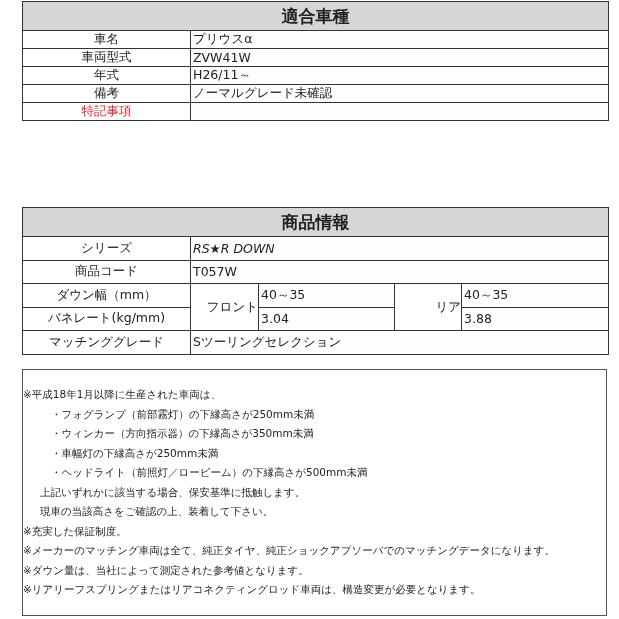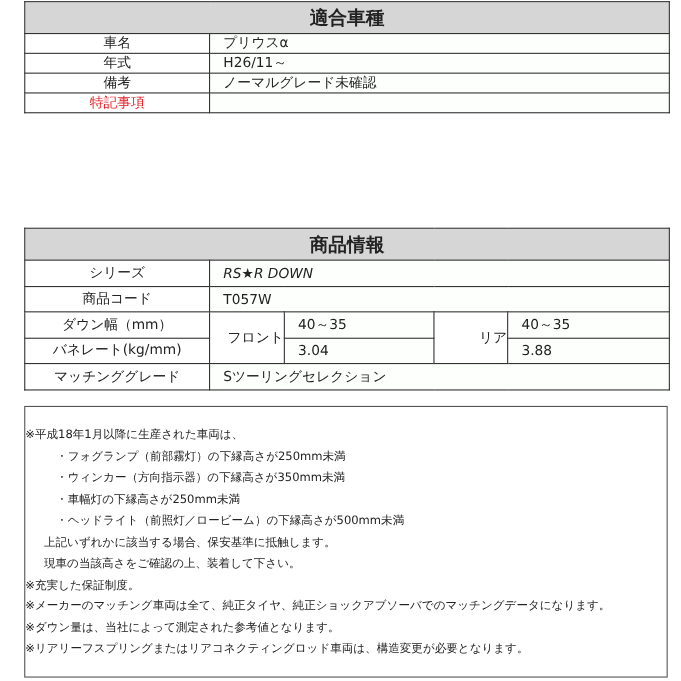--- a/index.html
+++ b/index.html
@@ -2,21 +2,21 @@
 <html><head>
 <meta charset="utf-8">
 <style>
   html, body { margin: 0; padding: 0; background: #ffffff; }
   body { width: 619px; height: 619px; position: relative; overflow: hidden;
          font-family: "DejaVu Sans", "Liberation Sans", sans-serif; color: #222; }
   table { border-collapse: collapse; position: absolute; left: 22px; width: 587px; table-layout: fixed; }
   td, th { border: 1.5px solid #333; padding: 0; font-size: 12.5px; font-weight: normal; overflow: hidden; white-space: nowrap; }
   th.head { background: #d6d6d6; font-size: 17px; font-weight: bold; text-align: center; color: #222; }
   td.label { text-align: center; }
-  td.value { text-align: left; padding-left: 12px; background: #fdfffd; }
+  td.value { text-align: left; padding-left: 2px; background: #fdfffd; }
   td.center { text-align: right; font-family: Liberation Serif, serif; }
   .red { color: #e8202a; font-weight: normal; }
   .italic { font-style: italic; font-weight: normal; }
   #t1 { top: 1px; }
   #t1 tr.h { height: 29px; }
   #t1 tr.r { height: 17px; }
   #t2 { top: 207px; }
   #t2 tr.h { height: 29px; }
   #t2 tr.r { height: 23.5px; }
   .notes { position: absolute; left: 22px; top: 369px; width: 585px; height: 247px;
@@ -33,20 +33,24 @@
       <col style="width:168px">
       <col>
     </colgroup>
   <tbody>
       <tr class="h">
         <th class="head" colspan="2">適合車種</th>
       </tr>
   <tr class="r">
     <td class="label">車名</td>
     <td class="value">プリウスα</td>
+  </tr>
+  <tr class="r">
+    <td class="label">車両型式</td>
+    <td class="value">ZVW41W</td>
   </tr>
   <tr class="r">
     <td class="label">年式</td>
     <td class="value">H26/11～</td>
   </tr>
   <tr class="r">
     <td class="label">備考</td>
     <td class="value">ノーマルグレード未確認</td>
   </tr>
   <tr class="r">

